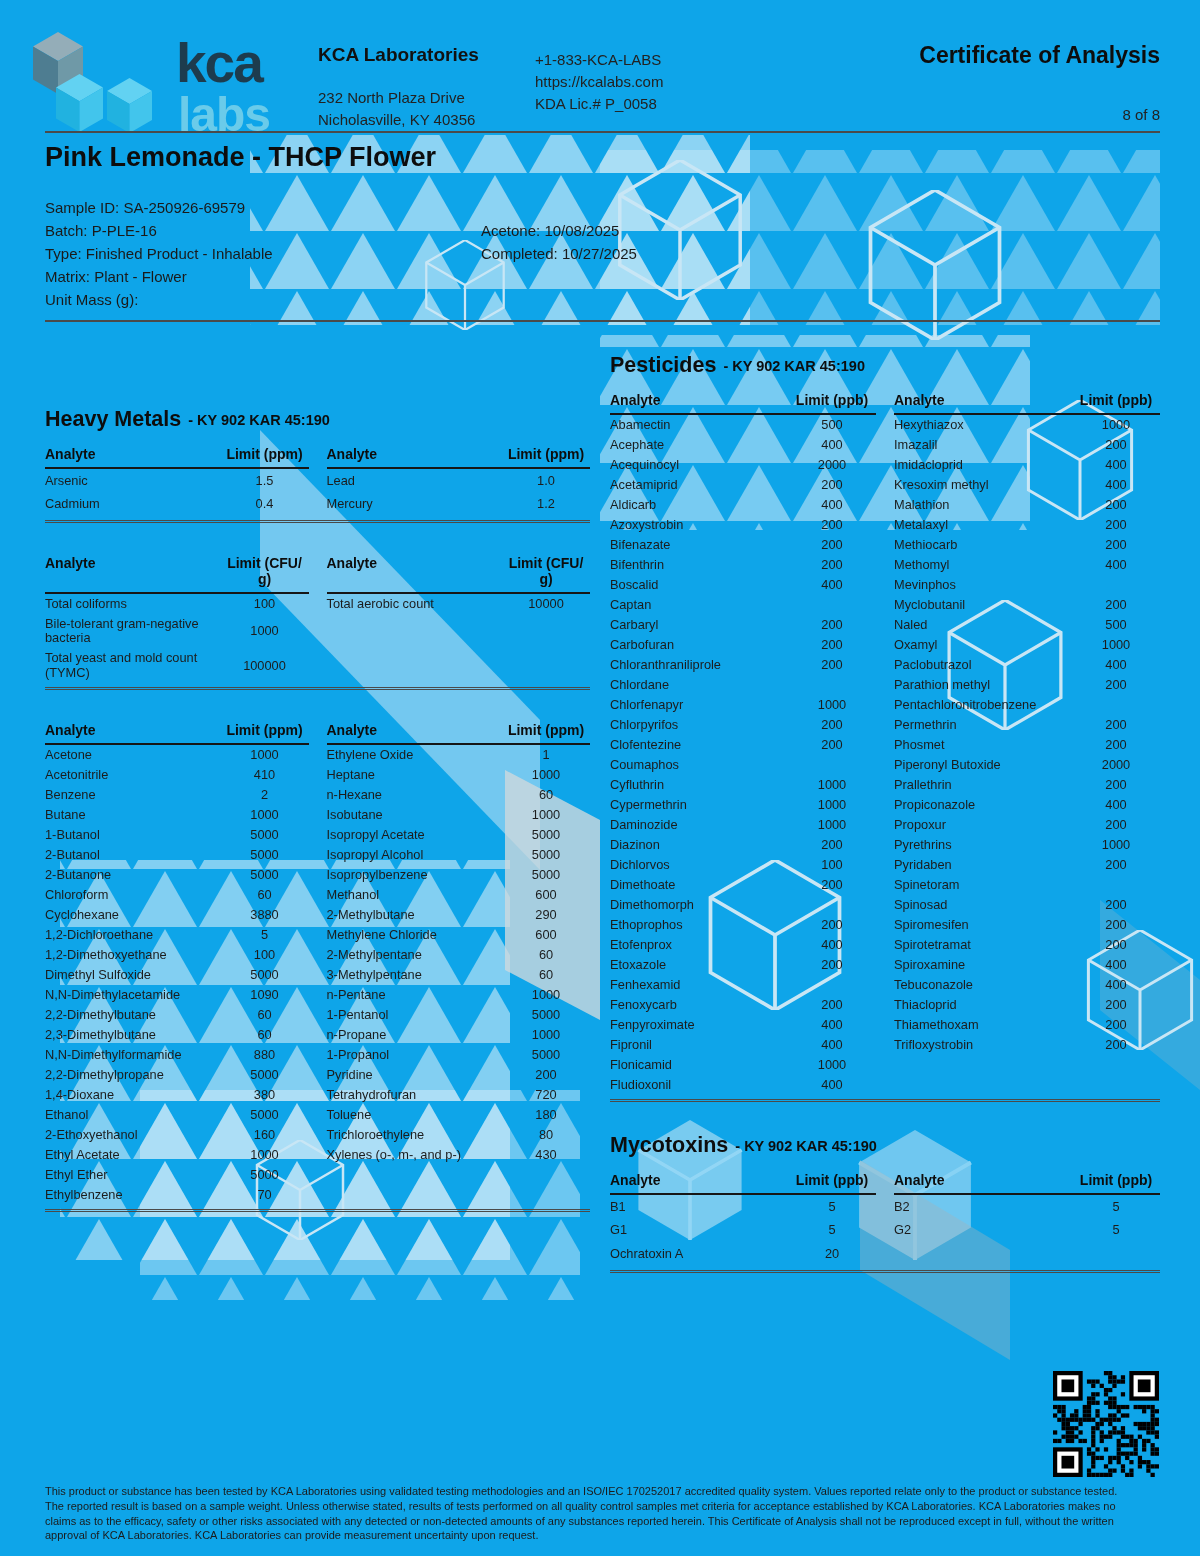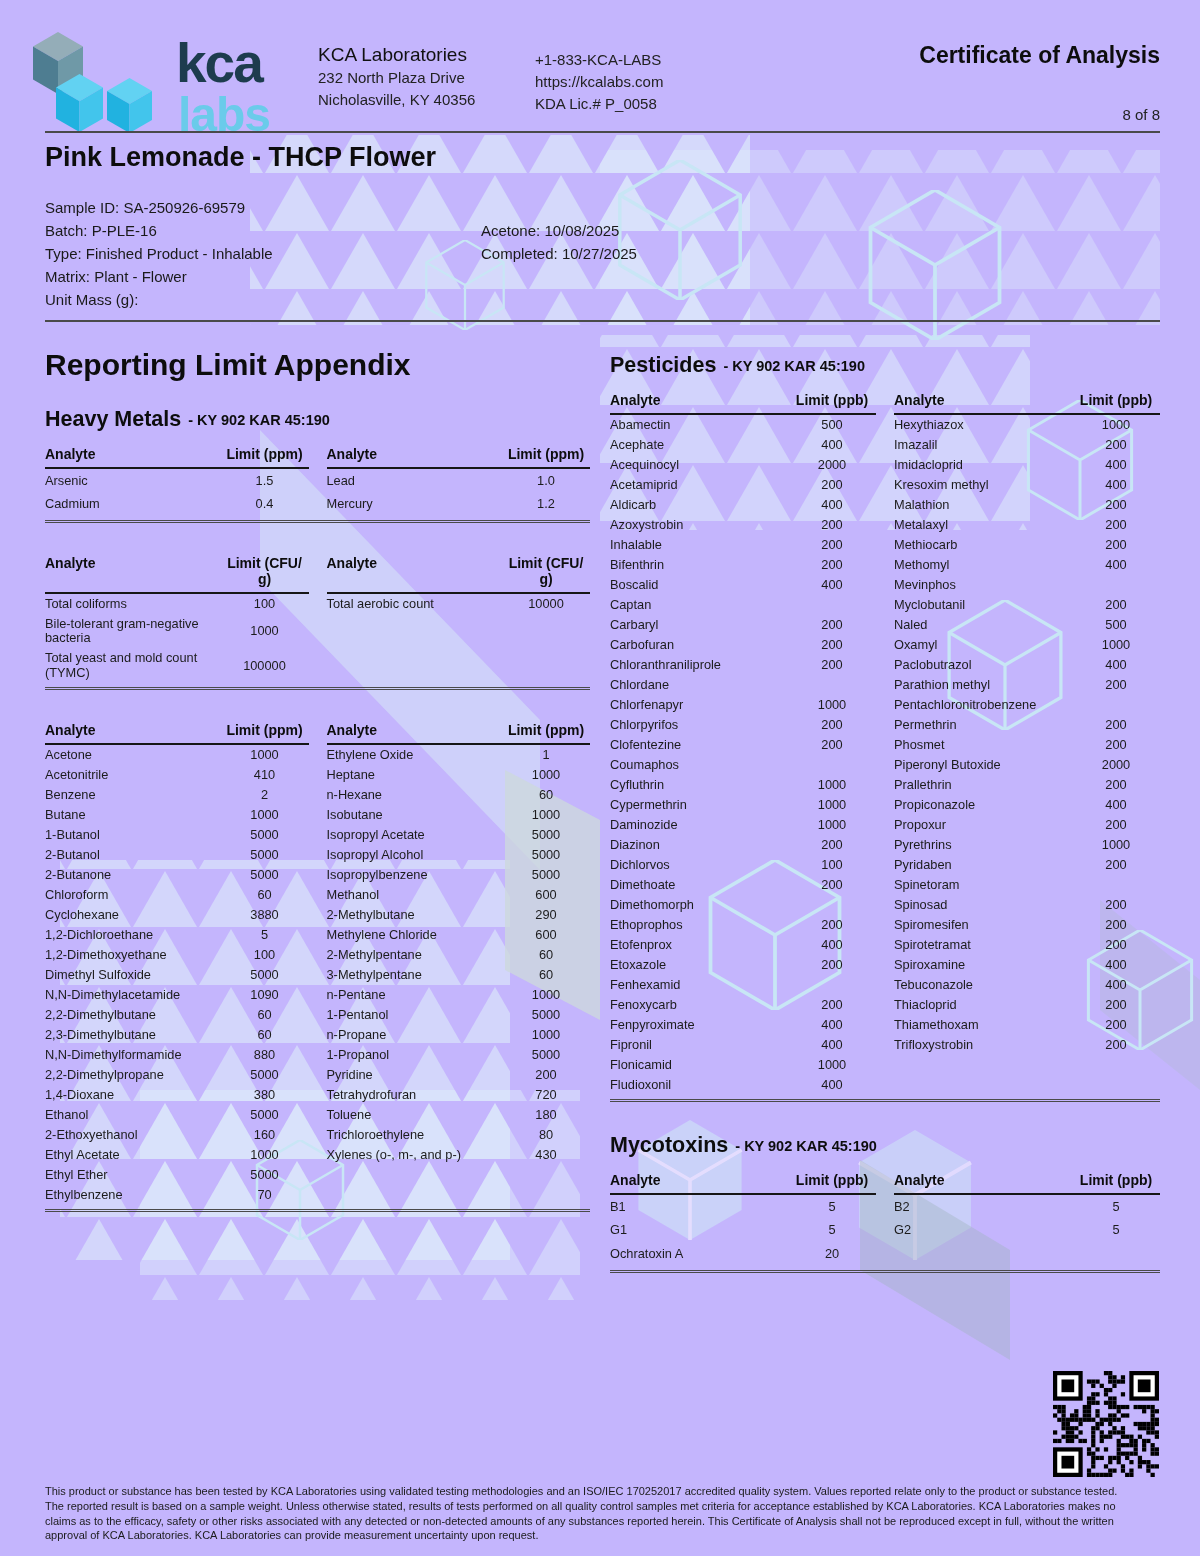--- a/index.html
+++ b/index.html
@@ -1,24 +1,24 @@
 <!DOCTYPE html>
 <html><head>
 <meta charset="utf-8">
 <style>
   html,body{margin:0;padding:0;background:#ffffff;}
-  .page{position:relative;width:1200px;height:1556px;background:#c4b5fd;overflow:hidden;
+  .page{position:relative;width:1200px;height:1556px;background:#0ea5e9;overflow:hidden;
         font-family:"Liberation Sans",sans-serif;color:#1a1a1a;}
   .decor{position:absolute;left:0;top:0;z-index:0;}
   .page > *:not(.decor){z-index:1;}
 
   
   .logo{position:absolute;left:33px;top:30px;width:262px;height:106px;}
   .lab-block{position:absolute;left:318px;top:44px;font-size:15px;line-height:22px;color:#222;}
-  .lab-name{font-size:19px;font-weight:400;color:#111;margin-bottom:1px;}
+  .lab-name{font-size:19px;font-weight:700;color:#111;margin-bottom:21px;}
   .contact-block{position:absolute;left:535px;top:49px;font-size:15px;line-height:22px;color:#222;}
   .cert-title{position:absolute;right:40px;top:42px;font-size:23px;font-weight:700;color:#0d0d0d;}
   .page-num{position:absolute;right:40px;top:106px;font-size:15px;color:#222;}
   .rule{position:absolute;left:45px;width:1115px;border-top:2px solid #4a4a4a;}
   .rule1{top:131px;}
   .rule2{top:320px;}
 
   
   .product-title{position:absolute;left:45px;top:142px;font-size:27px;font-weight:700;color:#0d0d0d;}
   .sample-fields{position:absolute;left:45px;top:196px;font-size:15px;line-height:23px;}
@@ -138,21 +138,20 @@
   </div>
 
   <div class="dates-block">
     <div><span>Acetone:</span> <span>10/08/2025</span></div>
     <div><span>Completed:</span> <span>10/27/2025</span></div>
   </div>
 
 
   <div class="rule rule2"></div>
 
-  <div class="appendix-title">Reporting Limit Appendix</div>
 
   <div class="col-left">
 
     <section class="sec">
       <h3 class="sec-h"><span class="sec-name">Heavy Metals</span><span class="sec-method">- KY 902 KAR 45:190</span></h3>
       <div class="tbl tbl-roomy">
           <div class="th a">Analyte</div>
           <div class="th v">Limit (ppm)</div>
           <div class="hgap"></div>
           <div class="th a">Analyte</div>
@@ -357,21 +356,21 @@
           <div class="td a">Aldicarb</div>
           <div class="td v">400</div>
           <div class="gap"></div>
           <div class="td a">Malathion</div>
           <div class="td v">200</div>
           <div class="td a">Azoxystrobin</div>
           <div class="td v">200</div>
           <div class="gap"></div>
           <div class="td a">Metalaxyl</div>
           <div class="td v">200</div>
-          <div class="td a">Inhalable</div>
+          <div class="td a">Bifenazate</div>
           <div class="td v">200</div>
           <div class="gap"></div>
           <div class="td a">Methiocarb</div>
           <div class="td v">200</div>
           <div class="td a">Bifenthrin</div>
           <div class="td v">200</div>
           <div class="gap"></div>
           <div class="td a">Methomyl</div>
           <div class="td v">400</div>
           <div class="td a">Boscalid</div>

